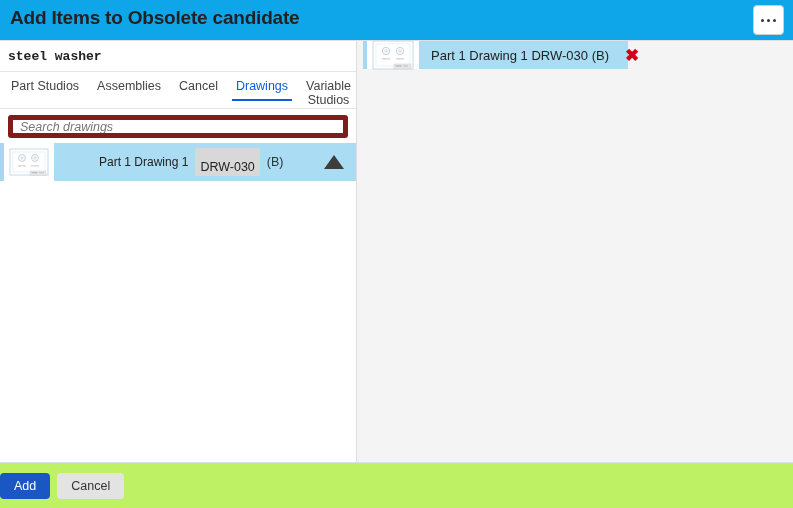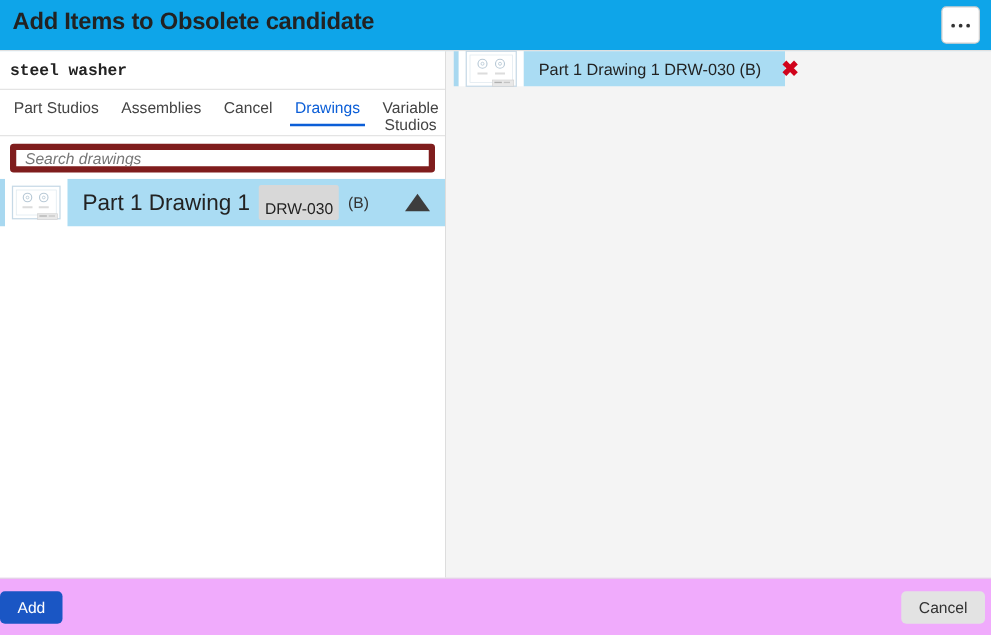--- a/index.html
+++ b/index.html
@@ -202,23 +202,24 @@
     flex: 1 1 auto;
     display: flex;
     align-items: center;
     background: #aadcf3;
     padding-left: 12px;
     padding-right: 6px;
     box-sizing: border-box;
     min-width: 0;
   }
   .row-name {
-    font-size: 18px;
+    font-size: 12px;
     color: #222222;
     white-space: nowrap;
+    margin-left: 33px;
   }
   .rev-badge {
     display: inline-block;
     margin-left: 7px;
     padding: 12px 5px 2px 5px;
     background: #d8d8d8;
     border-radius: 2px;
     font-size: 12.5px;
     color: #222222;
     white-space: nowrap;
@@ -288,25 +289,25 @@
     line-height: 1;
     cursor: pointer;
     font-family: "Liberation Sans", sans-serif;
   }
 
   
   .footer {
     flex: 0 0 46px;
     height: 46px;
     border-top: 1px solid #e0e0e0;
-    background: #f0abfc;
-    display: flex;
-    align-items: center;
-    justify-content: space-between;
-    padding-right: 5px;
+    background: #bef264;
+    display: flex;
+    align-items: center;
+    justify-content: flex-start;
+    padding-right: 22px;
     gap: 7px;
     box-sizing: border-box;
   }
   .btn {
     font-family: "Liberation Sans", sans-serif;
     font-size: 12.5px;
     border: none;
     border-radius: 4px;
     padding: 0 14px;
     height: 26px;

